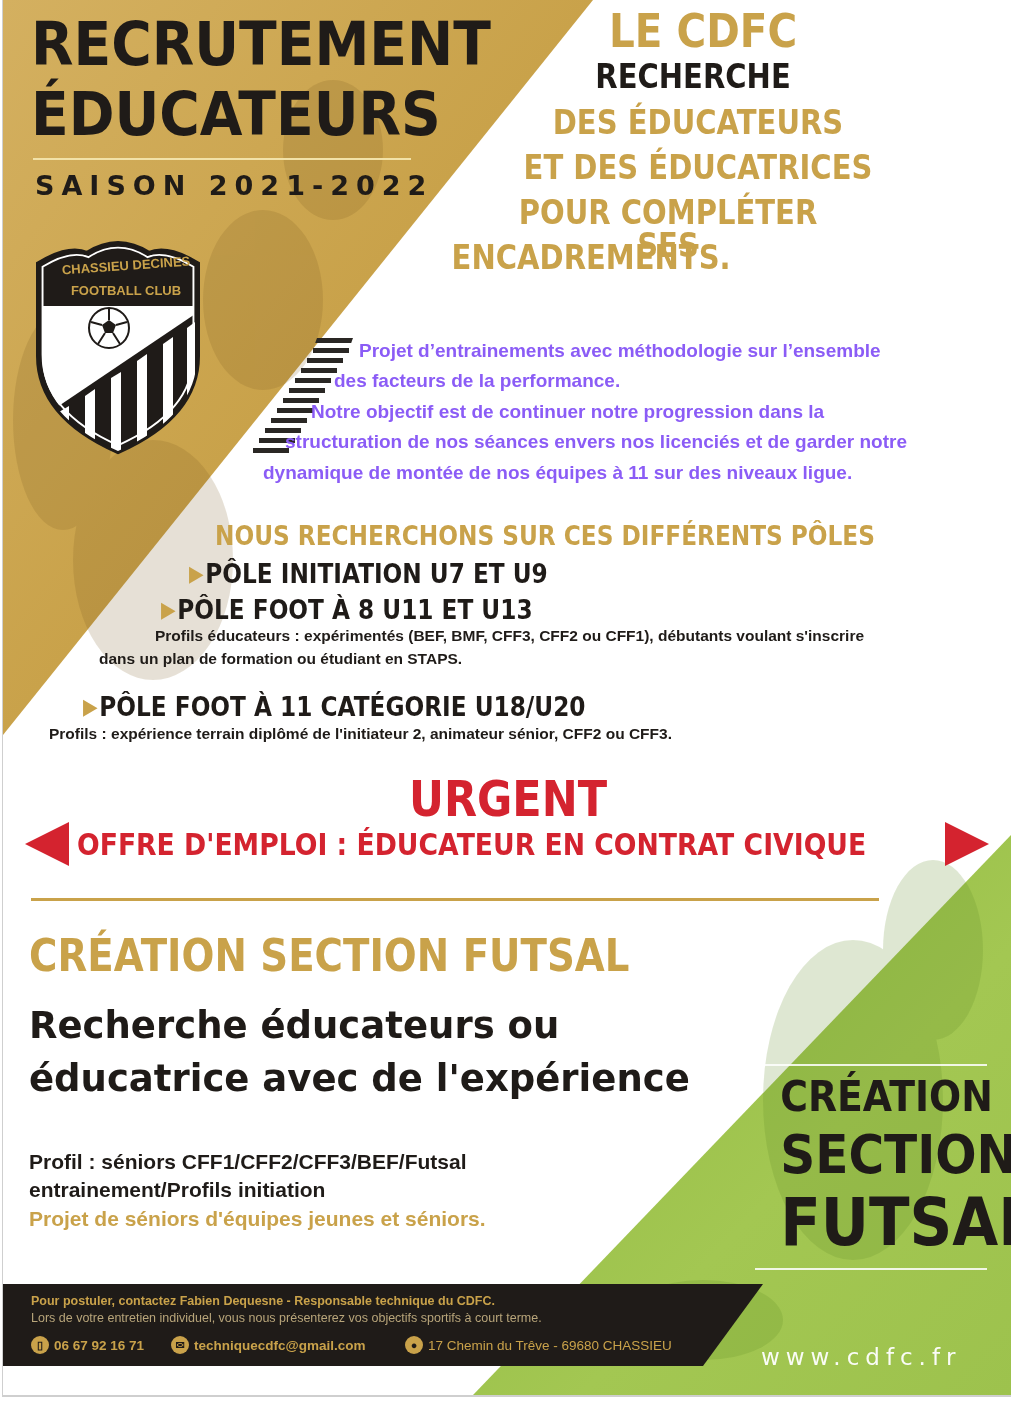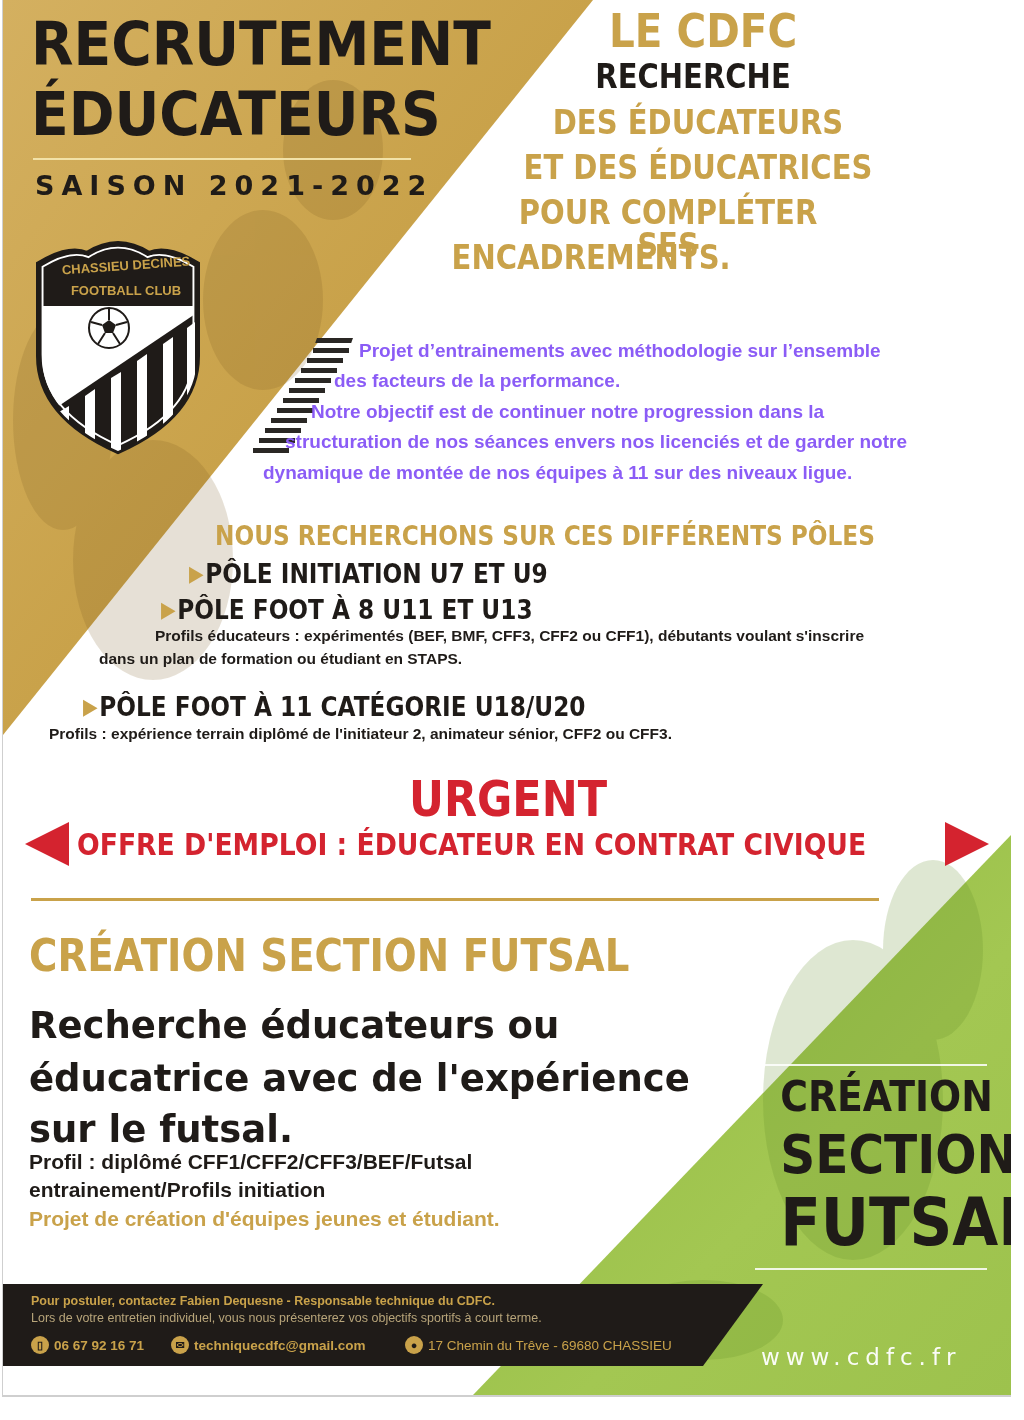--- a/index.html
+++ b/index.html
@@ -183,24 +183,23 @@
   <svg class="abs offre-row" viewBox="0 0 964 44">
     <polygon points="0,22 44,0 44,44" fill="#d4232f"></polygon>
     <polygon points="964,22 920,0 920,44" fill="#d4232f"></polygon>
   </svg>
   <div class="abs offre-text">OFFRE D'EMPLOI :  ÉDUCATEUR EN CONTRAT CIVIQUE</div>
   <div class="abs gold-rule"></div>
 
   <div class="abs creation-head">CRÉATION SECTION FUTSAL</div>
   <div class="abs futsal-big fb1">Recherche éducateurs ou</div>
   <div class="abs futsal-big fb2">éducatrice avec de l'expérience</div>
-  <div class="abs futsal-big fb3">sur le futsal.</div>
-  <div class="abs futsal-prof fp1">Profil : diplômé CFF1/CFF2/CFF3/BEF/Futsal</div>
+  <div class="abs futsal-prof fp1">Profil : séniors CFF1/CFF2/CFF3/BEF/Futsal</div>
   <div class="abs futsal-prof fp2">entrainement/Profils initiation</div>
-  <div class="abs futsal-prof fp3">Projet de création d'équipes jeunes et étudiant.</div>
+  <div class="abs futsal-prof fp3">Projet de séniors d'équipes jeunes et séniors.</div>
 
   <div class="abs green-rule gr1"></div>
   <div class="abs green-title gt1">CRÉATION</div>
   <div class="abs green-title gt2">SECTION</div>
   <div class="abs green-title gt3">FUTSAL</div>
   <div class="abs green-rule gr2"></div>
 
   <svg class="abs footer-band" viewBox="0 0 760 82" preserveAspectRatio="none">
     <polygon points="0,0 760,0 700,82 0,82" fill="#1f1b18"></polygon>
   </svg>

